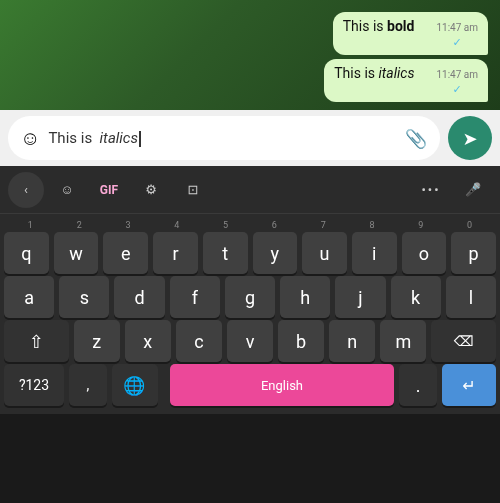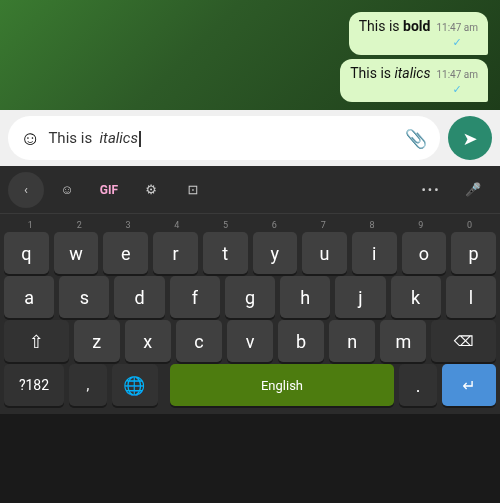--- a/index.html
+++ b/index.html
@@ -24,21 +24,21 @@
       padding: 8px 12px;
       gap: 4px;
     }
 
     .message-bubble {
       background: #dcf8c6;
       border-radius: 12px 12px 2px 12px;
       padding: 6px 10px;
       display: flex;
       align-items: baseline;
-      gap: 6px;
+      gap: 22px;
       max-width: 280px;
     }
 
     .message-text {
       font-size: 14px;
       color: #111;
     }
 
     .message-meta {
       font-size: 10px;
@@ -280,21 +280,21 @@
       justify-content: center;
       cursor: pointer;
       color: #fff;
       font-size: 18px;
       width: 46px;
       flex-shrink: 0;
       box-shadow: 0 2px 0 #1a1a1a;
     }
 
     .key-space {
-      background: #4d7c0f;
+      background: #ec4899;
       border-radius: 5px;
       height: 42px;
       display: flex;
       align-items: center;
       justify-content: center;
       cursor: pointer;
       color: #fff;
       font-size: 13px;
       flex: 1;
       box-shadow: 0 2px 0 #1a1a1a;
@@ -444,21 +444,21 @@
     <div class="key">b</div>
     <div class="key">n</div>
     <div class="key">m</div>
     <div class="key key-backspace">
       <span>⌫</span>
     </div>
   </div>
 
   <div class="bottom-row">
     <div class="key-123">
-      <span>?182</span>
+      <span>?123</span>
     </div>
     <div class="key-comma">
       <span>,</span>
     </div>
     <div class="key-globe">
       <span>🌐</span>
     </div>
     <div class="key-space">
       <span>English</span>
     </div>

